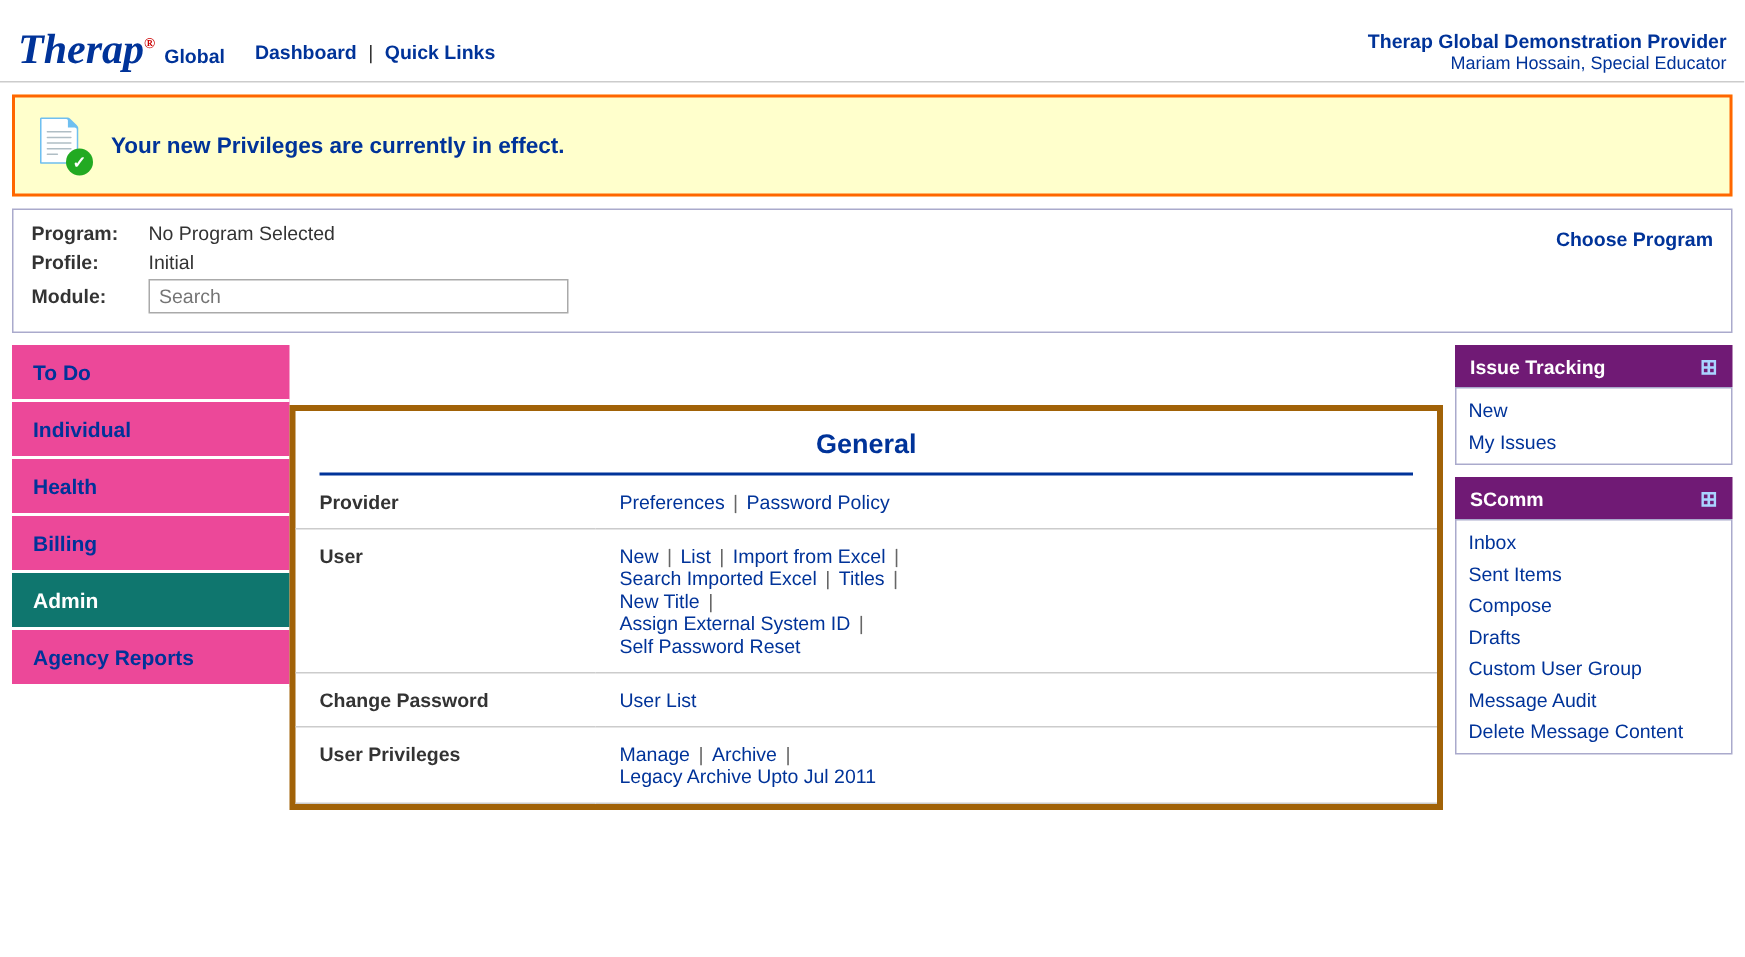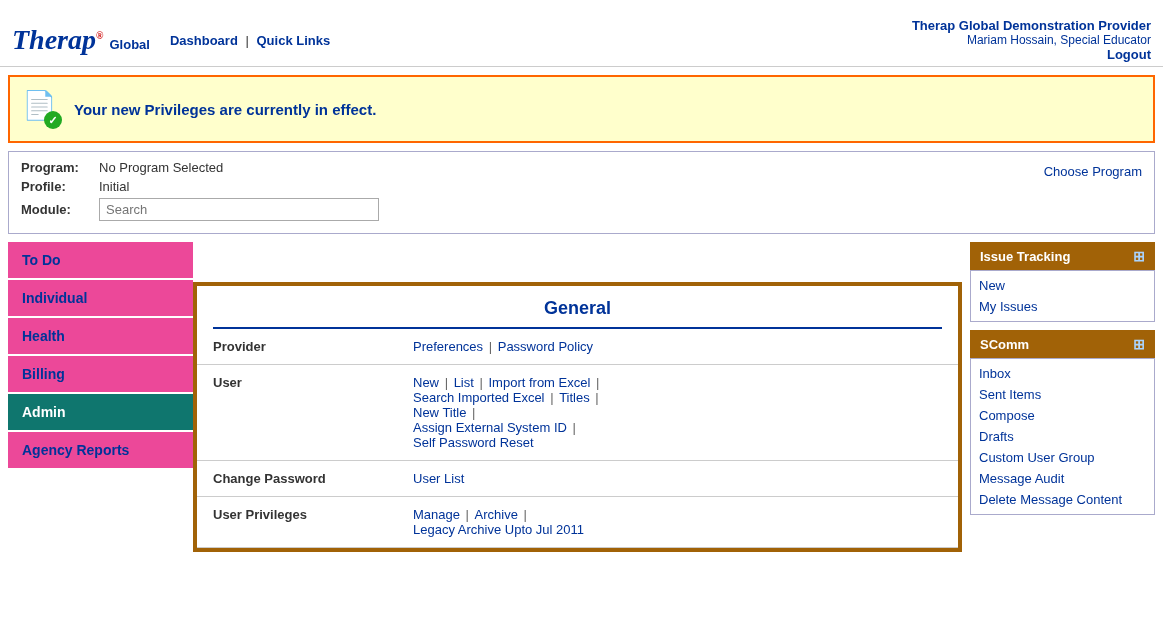--- a/index.html
+++ b/index.html
@@ -44,21 +44,21 @@
     .content-table { width: 100%; border-collapse: collapse; }
     .content-table td { padding: 10px 16px; border-bottom: 1px solid #ccc; vertical-align: top; }
     .content-table td:first-child { font-weight: bold; color: #333; width: 200px; }
     .content-table td:last-child { color: #003399; }
     .content-table a { color: #003399; text-decoration: none; }
     .pipe { color: #666; margin: 0 2px; }
 
     
     .right-panel { width: 185px; flex-shrink: 0; margin-left: 8px; }
     .panel-section { margin-bottom: 8px; }
-    .panel-header { background: #a16207; color: #fff; font-weight: bold; font-size: 13px; padding: 6px 10px; display: flex; justify-content: space-between; align-items: center; }
+    .panel-header { background: #701a75; color: #fff; font-weight: bold; font-size: 13px; padding: 6px 10px; display: flex; justify-content: space-between; align-items: center; }
     .panel-grid-icon { color: #aad4ff; font-size: 14px; }
     .panel-links { background: #fff; border: 1px solid #aac; padding: 4px 8px; }
     .panel-links a { display: block; color: #003399; text-decoration: none; padding: 3px 0; font-size: 13px; }
   </style>
 </head>
 <body>
 
 <div class="header">
   <div class="logo-area">
     <div style="display:flex; align-items:baseline; gap:2px;">
@@ -67,23 +67,20 @@
     </div>
     <div style="margin-left: 16px;">
       <span style="color:#003399; font-weight:bold; cursor:pointer;">Dashboard</span>
       <span style="color:#333; margin:0 4px;">|</span>
       <span style="color:#003399; font-weight:bold; cursor:pointer;">Quick Links</span>
     </div>
   </div>
   <div class="header-right">
     <div class="provider-name">Therap Global Demonstration Provider</div>
     <div class="user-name">Mariam Hossain, Special Educator</div>
-    <div style="text-align:right;">
-      <span style="color:#003399; font-weight:bold; cursor:pointer;">Logout</span>
-    </div>
   </div>
 </div>
 
 <div class="privilege-banner">
   <div class="banner-icon">
     <span style="font-size:28px;">📄</span>
     <span class="check-icon">✓</span>
   </div>
   <div class="banner-text">Your new Privileges are currently in effect.</div>
 </div>
@@ -97,21 +94,21 @@
       </div>
       <div class="program-row">
         <span class="program-label">Profile:</span>
         <span class="program-value">Initial</span>
       </div>
       <div class="program-row">
         <span class="program-label">Module:</span>
         <input type="text" class="module-search" placeholder="Search" style="">
       </div>
     </div>
-    <div style="color:#003399; font-weight:normal; font-size:13px; cursor:pointer; align-self:flex-start; padding-top:4px;">Choose Program</div>
+    <div style="color:#003399; font-weight:bold; font-size:13px; cursor:pointer; align-self:flex-start; padding-top:4px;">Choose Program</div>
   </div>
 </div>
 
 <div class="main-layout">
 
   <div class="sidebar">
     <div class="sidebar-item">
       <a href="#">To Do</a>
     </div>
     <div class="sidebar-item">

